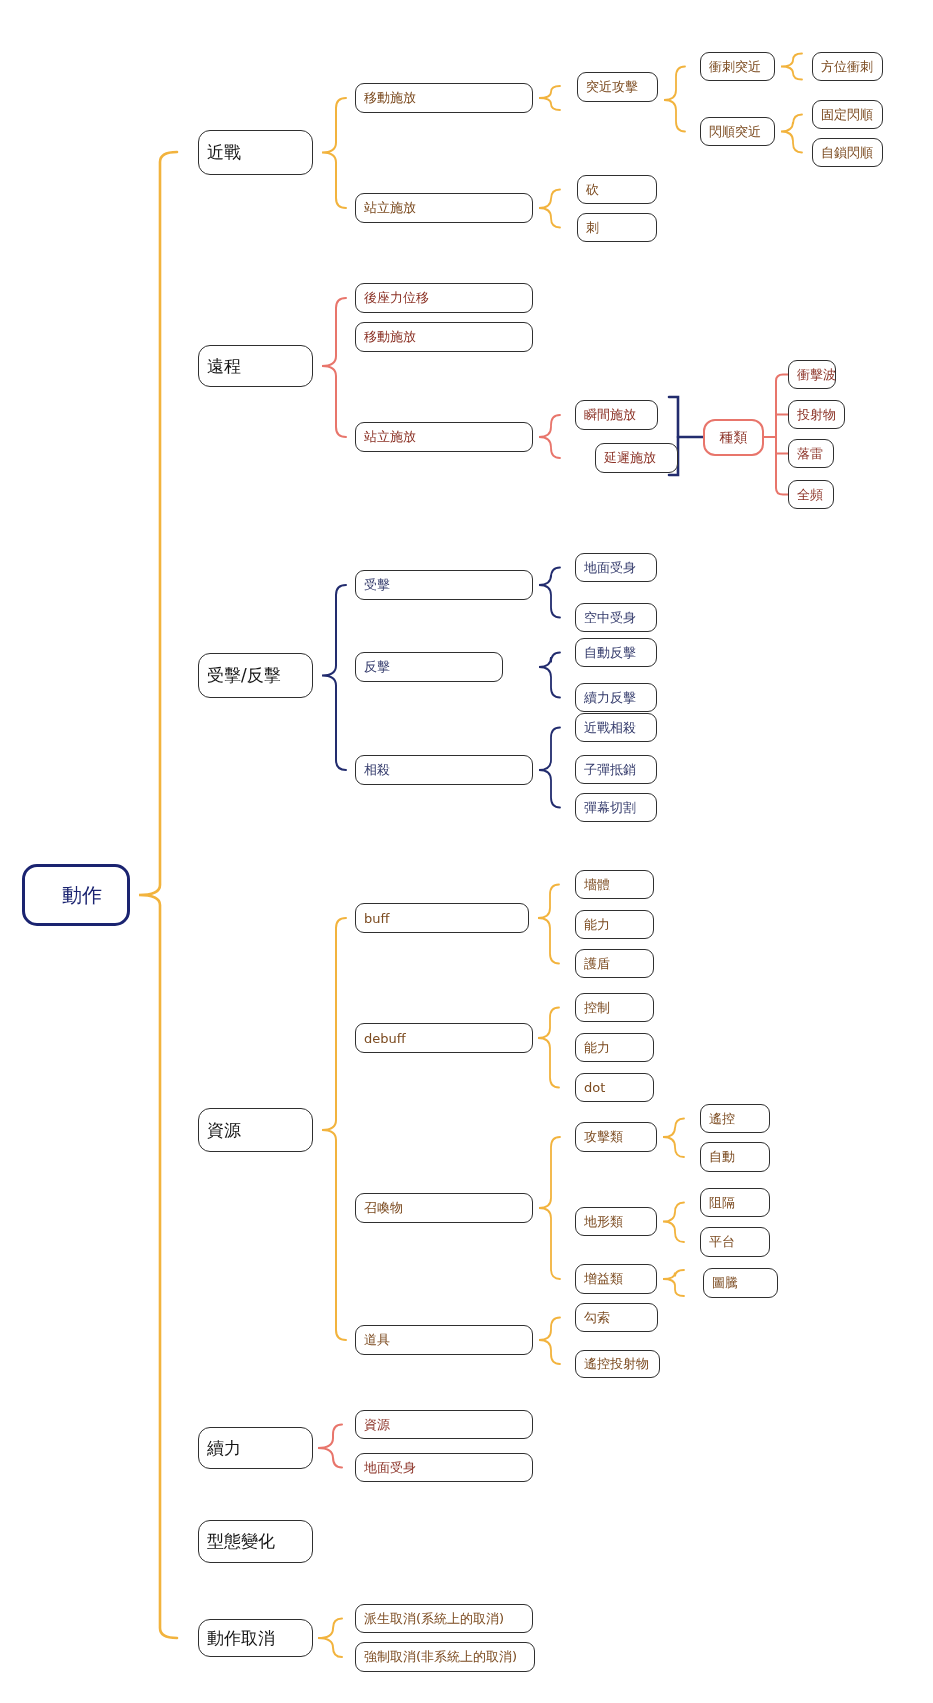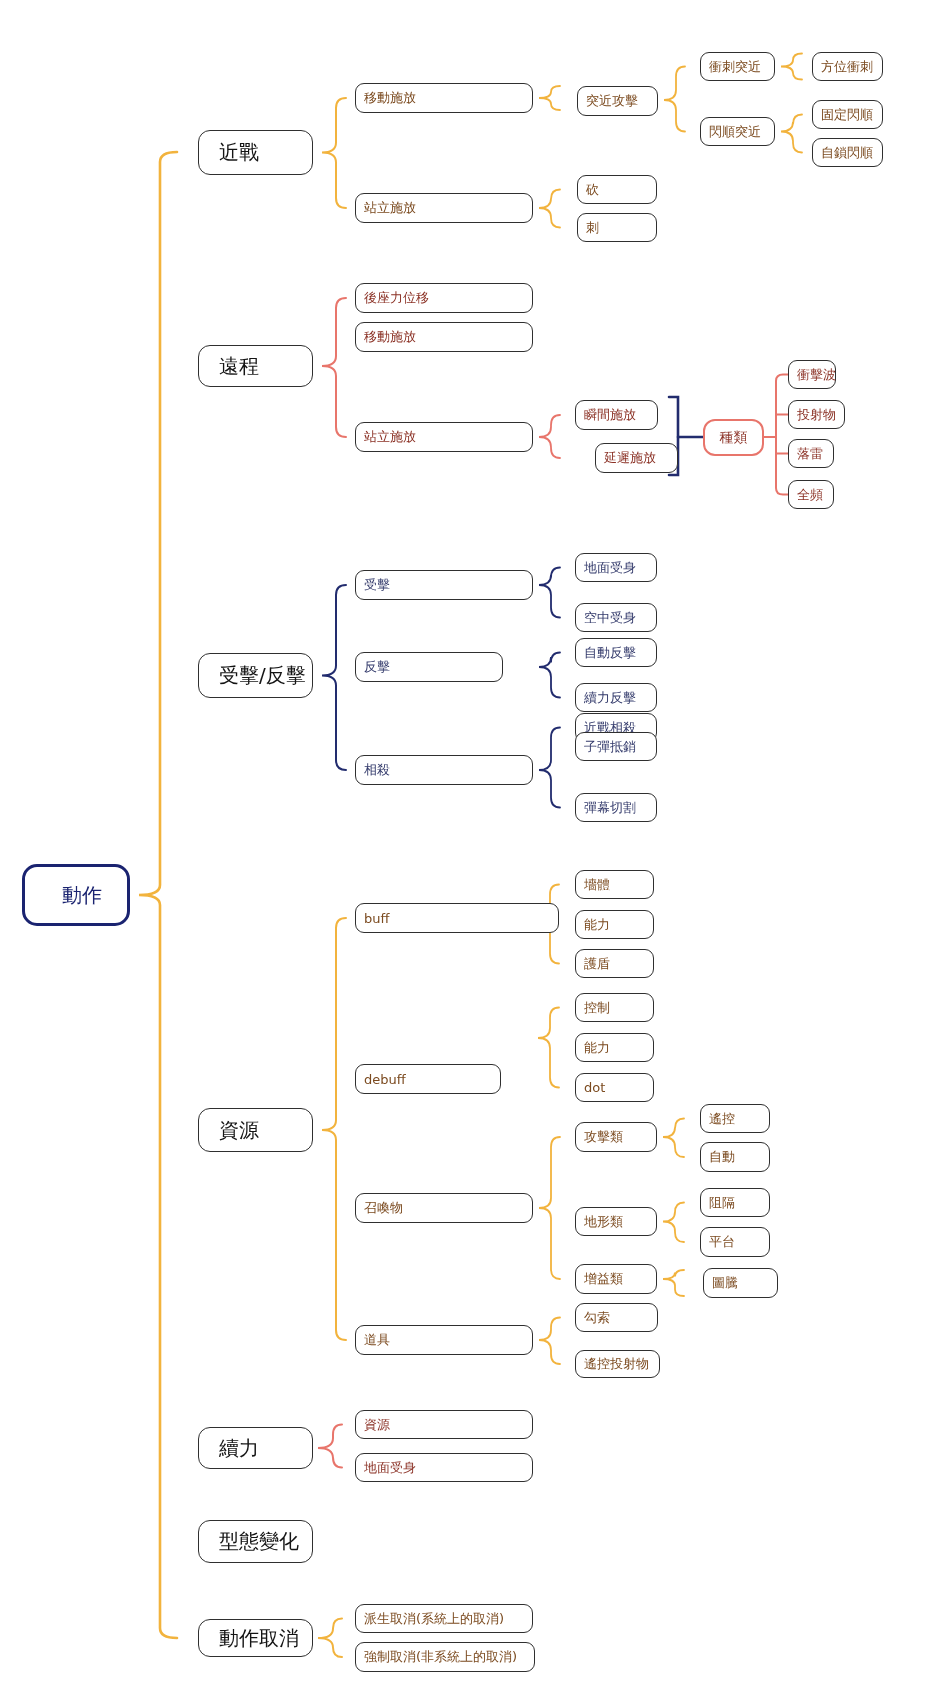--- a/index.html
+++ b/index.html
@@ -6,22 +6,22 @@
     --gold:#F2B33D; --salmon:#E8756B; --navy:#222C6E;
     --node-border:#2F2F2F; --leaf-text-gold:#7B4A1F; --leaf-text-salmon:#8B3125;
     --leaf-text-navy:#333A6B; --root-color:#1A2370; --branch-text:#141414; --background:#FFFFFF;
   }
   html,body{margin:0;padding:0;background:var(--background);}
   #canvas{position:relative;width:933px;height:1703px;background:var(--background);overflow:hidden;
           font-family:"DejaVu Sans","Liberation Sans",sans-serif;}
   #wires{position:absolute;left:0;top:0;z-index:0;}
   .node{position:absolute;box-sizing:border-box;background:#fff;display:flex;align-items:center;
         white-space:nowrap;z-index:1;}
-  .l1{border:1.6px solid var(--node-border);border-radius:12px;font-size:20px;
-      color:var(--branch-text);padding-left:20px;}
+  .l1{border:1.6px solid var(--node-border);border-radius:12px;font-size:17px;
+      color:var(--branch-text);padding-left:8px;}
   .leaf{border:1.3px solid var(--node-border);border-radius:9px;font-size:13px;padding-left:8px;}
   .tg{color:var(--leaf-text-gold);} .ts{color:var(--leaf-text-salmon);} .tn{color:var(--leaf-text-navy);}
   .root{border:3px solid var(--root-color);border-radius:15px;font-size:20px;
         color:var(--root-color);justify-content:center;padding-left:12px;}
   .cat{border:2.4px solid var(--salmon);border-radius:12px;font-size:14px;
        color:var(--leaf-text-salmon);justify-content:center;padding-left:0;}
 </style>
 </head>
 <body>
 
@@ -63,21 +63,21 @@
   <div class="node l1" style="left:198px;top:130px;width:115px;height:45px">近戰</div>
   <div class="node l1" style="left:198px;top:345px;width:115px;height:42px">遠程</div>
   <div class="node l1" style="left:198px;top:653px;width:115px;height:45px">受擊/反擊</div>
   <div class="node l1" style="left:198px;top:1108px;width:115px;height:44px">資源</div>
   <div class="node l1" style="left:198px;top:1427px;width:115px;height:42px">續力</div>
   <div class="node l1" style="left:198px;top:1520px;width:115px;height:43px">型態變化</div>
   <div class="node l1" style="left:198px;top:1619px;width:115px;height:38px">動作取消</div>
 
   <div class="node leaf tg" style="left:355px;top:83px;width:178px;height:30px">移動施放</div>
   <div class="node leaf tg" style="left:355px;top:193px;width:178px;height:30px">站立施放</div>
-  <div class="node leaf tg" style="left:577px;top:86px;width:81px;height:30px">突近攻擊</div>
+  <div class="node leaf tg" style="left:577px;top:72px;width:81px;height:30px">突近攻擊</div>
   <div class="node leaf tg" style="left:700px;top:52px;width:75px;height:29px">衝刺突近</div>
   <div class="node leaf tg" style="left:700px;top:117px;width:75px;height:29px">閃順突近</div>
   <div class="node leaf tg" style="left:812px;top:52px;width:71px;height:29px">方位衝刺</div>
   <div class="node leaf tg" style="left:812px;top:100px;width:71px;height:29px">固定閃順</div>
   <div class="node leaf tg" style="left:812px;top:138px;width:71px;height:29px">自鎖閃順</div>
   <div class="node leaf tg" style="left:577px;top:175px;width:80px;height:29px">砍</div>
   <div class="node leaf tg" style="left:577px;top:213px;width:80px;height:29px">刺</div>
 
   <div class="node leaf ts" style="left:355px;top:283px;width:178px;height:30px">後座力位移</div>
   <div class="node leaf ts" style="left:355px;top:322px;width:178px;height:30px">移動施放</div>
@@ -91,25 +91,25 @@
   <div class="node leaf ts" style="left:788px;top:480px;width:46px;height:29px">全頻</div>
 
   <div class="node leaf tn" style="left:355px;top:570px;width:178px;height:30px">受擊</div>
   <div class="node leaf tn" style="left:355px;top:652px;width:148px;height:30px">反擊</div>
   <div class="node leaf tn" style="left:355px;top:755px;width:178px;height:30px">相殺</div>
   <div class="node leaf tn" style="left:575px;top:553px;width:82px;height:29px">地面受身</div>
   <div class="node leaf tn" style="left:575px;top:603px;width:82px;height:29px">空中受身</div>
   <div class="node leaf tn" style="left:575px;top:638px;width:82px;height:29px">自動反擊</div>
   <div class="node leaf tn" style="left:575px;top:683px;width:82px;height:29px">續力反擊</div>
   <div class="node leaf tn" style="left:575px;top:713px;width:82px;height:29px">近戰相殺</div>
-  <div class="node leaf tn" style="left:575px;top:732px;width:82px;height:29px">子彈抵銷</div>
+  <div class="node leaf tn" style="left:575px;top:755px;width:82px;height:29px">子彈抵銷</div>
   <div class="node leaf tn" style="left:575px;top:793px;width:82px;height:29px">彈幕切割</div>
 
-  <div class="node leaf tg" style="left:355px;top:903px;width:204px;height:30px">buff</div>
-  <div class="node leaf tg" style="left:355px;top:1064px;width:146px;height:30px">debuff</div>
+  <div class="node leaf tg" style="left:355px;top:903px;width:174px;height:30px">buff</div>
+  <div class="node leaf tg" style="left:355px;top:1023px;width:178px;height:30px">debuff</div>
   <div class="node leaf tg" style="left:355px;top:1193px;width:178px;height:30px">召喚物</div>
   <div class="node leaf tg" style="left:355px;top:1325px;width:178px;height:30px">道具</div>
   <div class="node leaf tg" style="left:575px;top:870px;width:79px;height:29px">墻體</div>
   <div class="node leaf tg" style="left:575px;top:910px;width:79px;height:29px">能力</div>
   <div class="node leaf tg" style="left:575px;top:949px;width:79px;height:29px">護盾</div>
   <div class="node leaf tg" style="left:575px;top:993px;width:79px;height:29px">控制</div>
   <div class="node leaf tg" style="left:575px;top:1033px;width:79px;height:29px">能力</div>
   <div class="node leaf tg" style="left:575px;top:1073px;width:79px;height:29px">dot</div>
   <div class="node leaf tg" style="left:575px;top:1122px;width:82px;height:30px">攻擊類</div>
   <div class="node leaf tg" style="left:575px;top:1207px;width:82px;height:29px">地形類</div>

